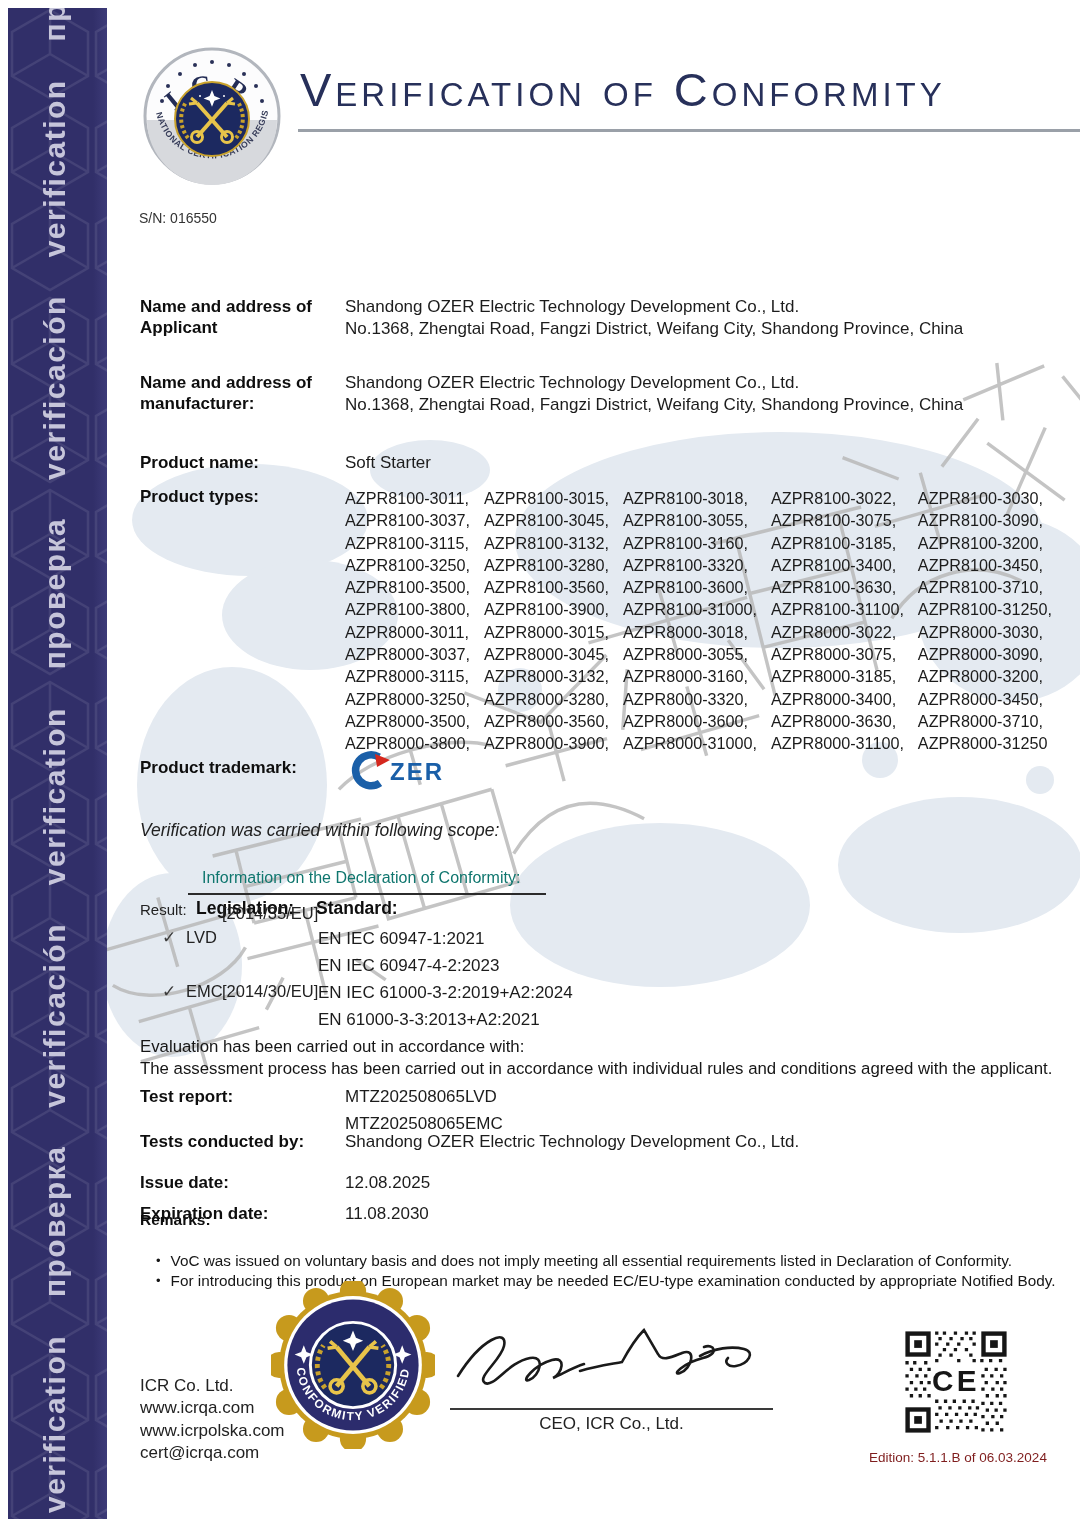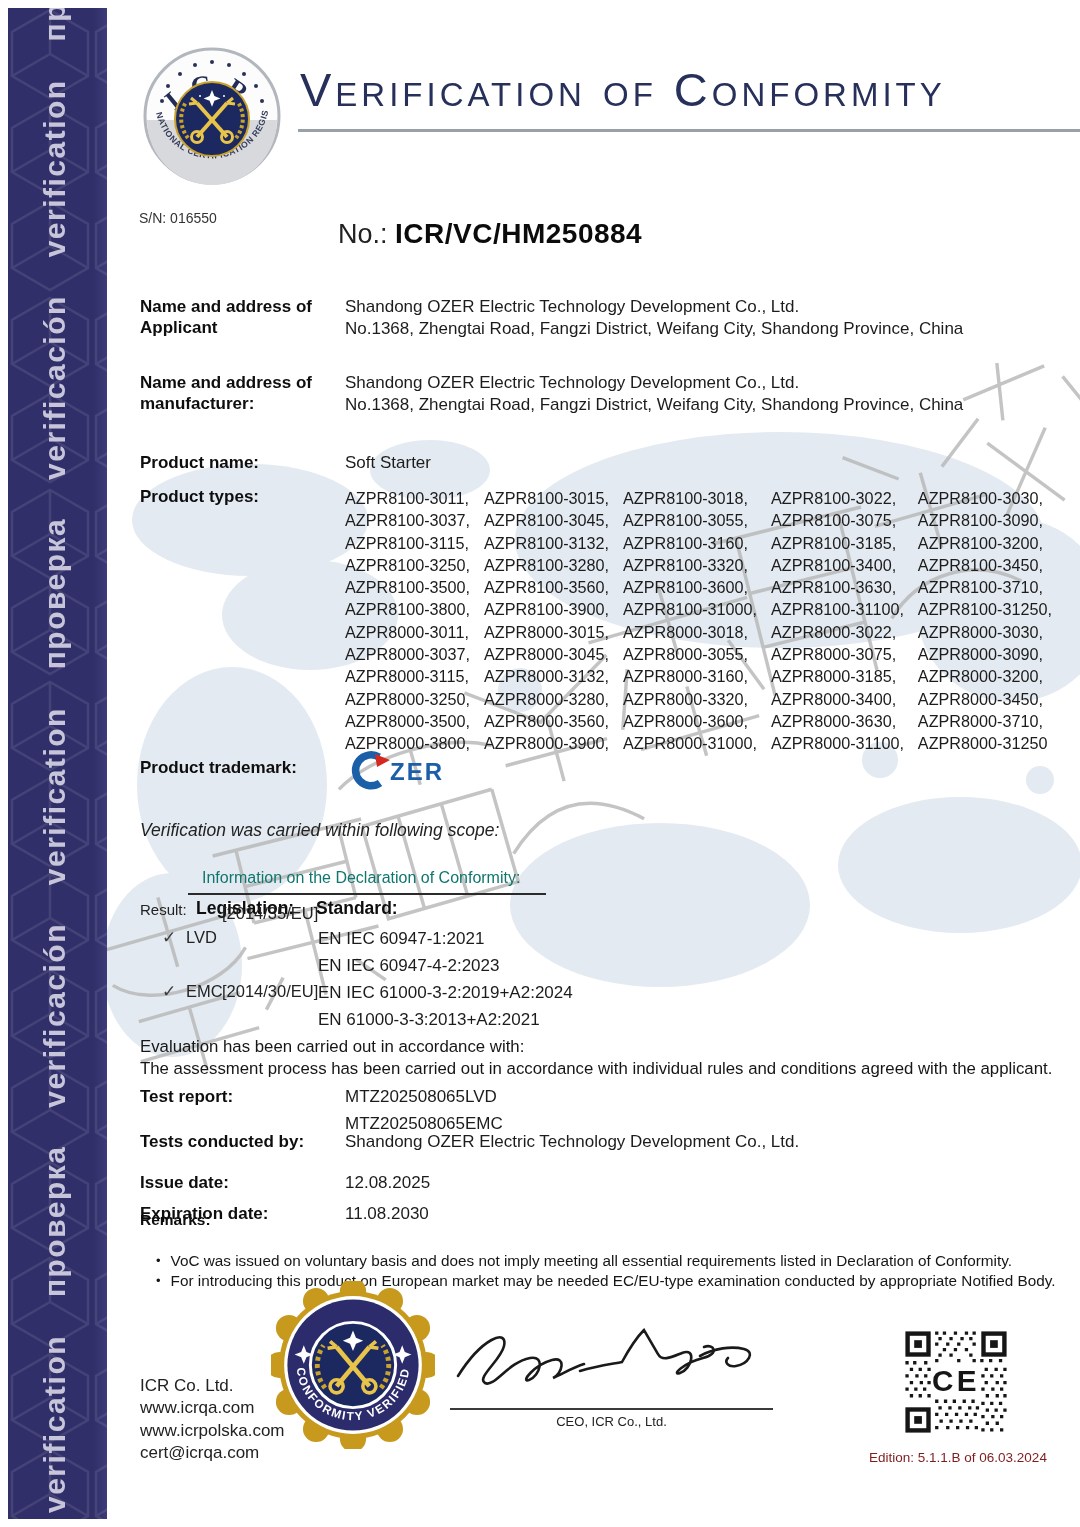--- a/index.html
+++ b/index.html
@@ -62,21 +62,21 @@
   
   #remarks-lbl { position:absolute; left:140px; top:1211px; font-size:15.5px; font-weight:bold; color:#0e0e0e; }
   #remarks-list { position:absolute; left:152px; top:1251px; width:905px; }
   #remarks-list .row { display:flex; gap:10px; font-size:15.3px; line-height:19.5px; color:#161616; }
   #remarks-list .dot { font-size:13px; padding-left:4px; }
   
   #badge { position:absolute; left:271px; top:1281px; width:164px; height:168px; }
   #contact { position:absolute; left:140px; top:1375px; font-size:17px; line-height:22.3px; color:#222; }
   #signature { position:absolute; left:452px; top:1316px; width:315px; height:88px; }
   #sig-line { position:absolute; left:450px; top:1408px; width:323px; border-top:2.5px solid #3a3a3a; }
-  #ceo-caption { position:absolute; left:450px; top:1414px; width:323px; text-align:center; font-size:13px; color:#222; }
+  #ceo-caption { position:absolute; left:450px; top:1414px; width:323px; text-align:center; font-size:17px; color:#222; }
   #qr { position:absolute; left:901px; top:1326px; width:110px; height:112px; }
   #edition { position:absolute; left:869px; top:1450px; font-size:13.5px; color:#7f1d1d; }
   svg text { font-family:"Liberation Sans", sans-serif; }
   svg .serif { font-family:"Liberation Serif", serif; }
 </style>
 </head>
 <body>
 
 <div id="page">
 
@@ -174,21 +174,20 @@
       <path d="M55,57 l-6,-5 M55,57 l-8,1" stroke-width="3"></path>
     </g>
     <path d="M70,44 l2.4,6 6,2.4 -6,2.4 -2.4,6 -2.4,-6 -6,-2.4 6,-2.4 z" fill="#ffffff"></path>
     <circle cx="58" cy="50" r="1" fill="#fff"></circle>
       <circle cx="82" cy="50" r="1" fill="#fff"></circle>
   </svg>
 
   <div id="title">Verification of Conformity</div>
   <div id="title-rule"></div>
   <div id="serial">S/N: 016550</div>
-  <div id="no-line"><span>No.: </span><b>ICR/VC/HM250884</b></div>
 
   <div class="lbl" style="top:296px">Name and address of Applicant</div>
   <div class="val" style="top:296px">
     <div>Shandong OZER Electric Technology Development Co., Ltd.</div>
     <div>No.1368, Zhengtai Road, Fangzi District, Weifang City, Shandong Province, China</div>
   </div>
 
   <div class="lbl" style="top:372px">Name and address of manufacturer:</div>
   <div class="val" style="top:372px">
     <div>Shandong OZER Electric Technology Development Co., Ltd.</div>

